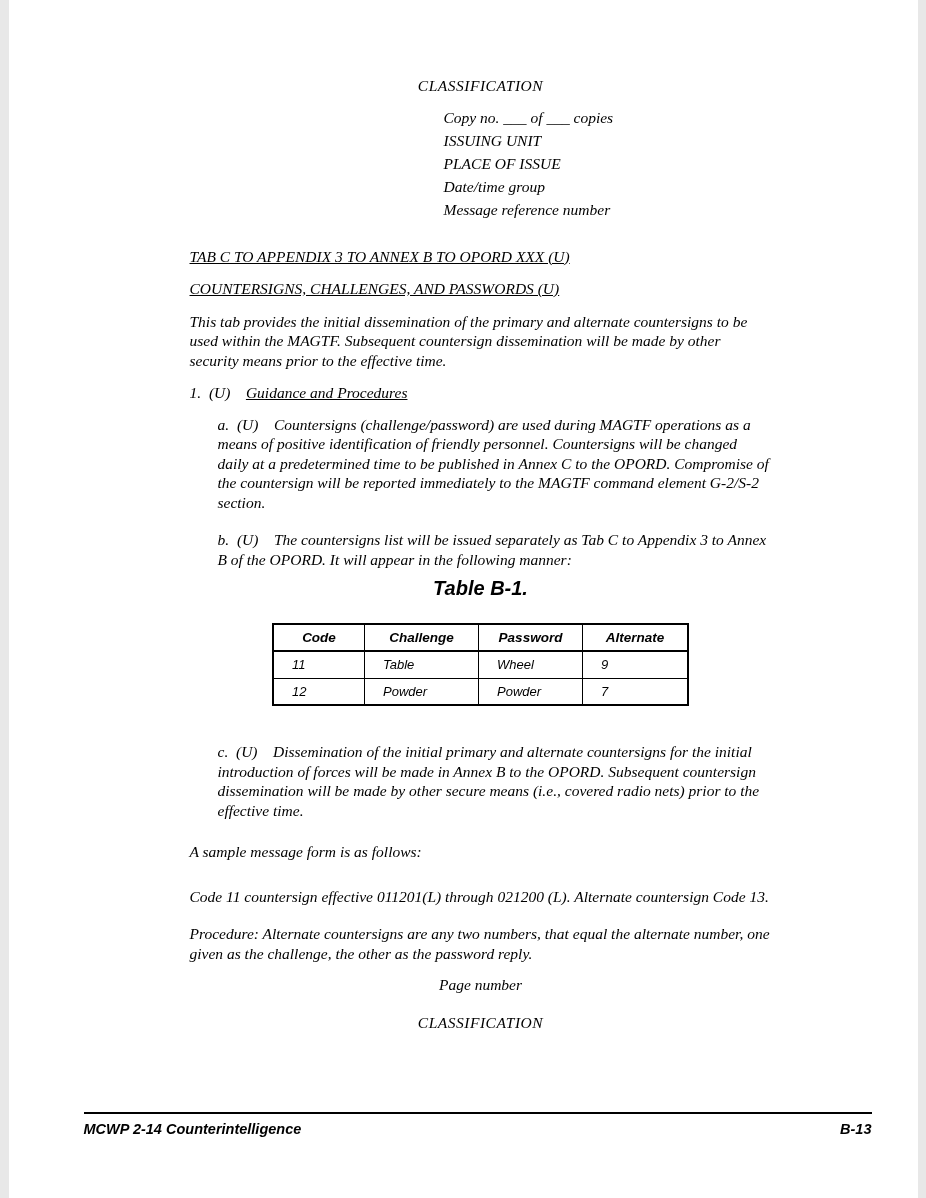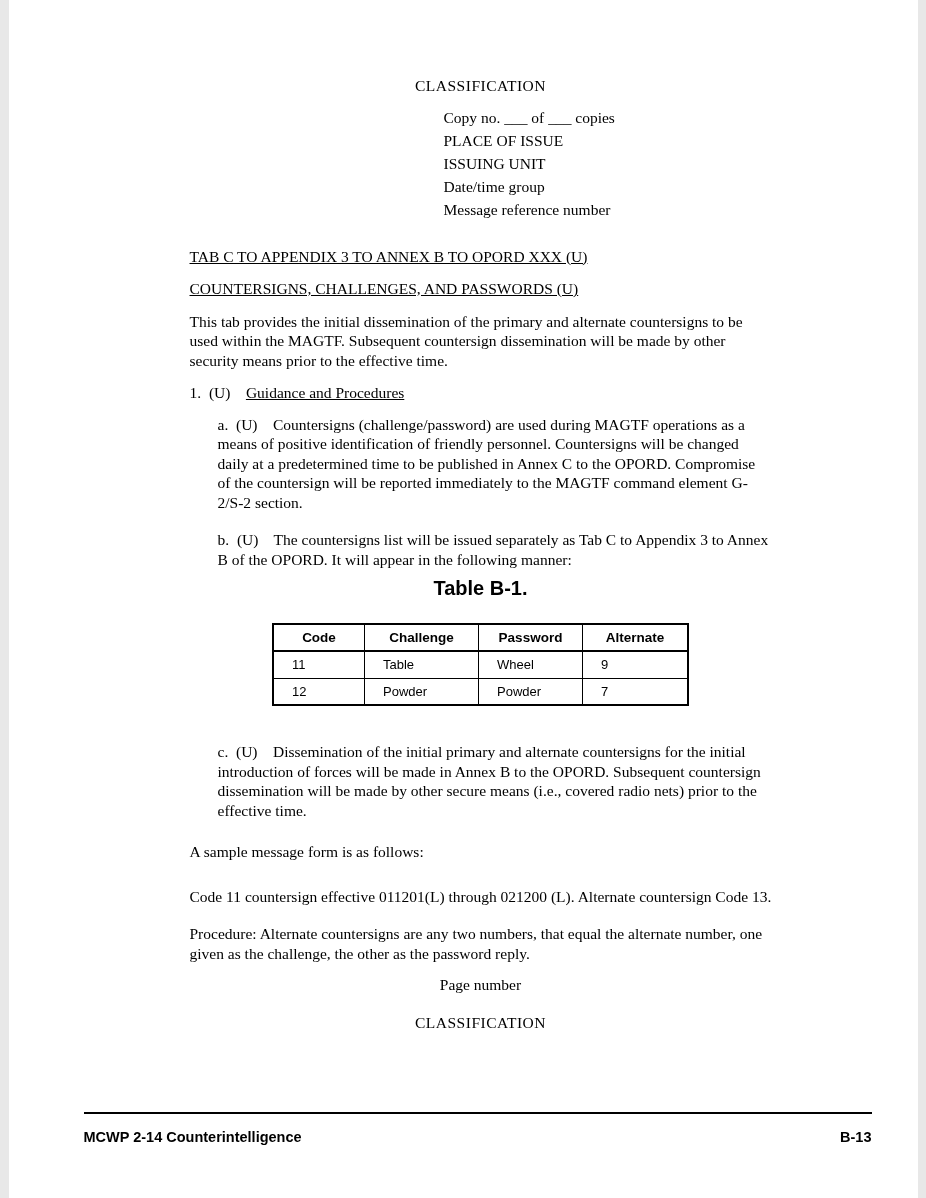--- a/index.html
+++ b/index.html
@@ -5,20 +5,21 @@
   html, body { margin: 0; padding: 0; background: #e8e8e8; }
   .page {
     position: relative;
     width: 909px;
     height: 1198px;
     background: #ffffff;
     font-family: "Liberation Serif", serif;
     color: #000000;
     overflow: hidden;
     margin: 0 auto;
+    font-style: italic;
   }
   .content {
     position: absolute;
     left: 181px;
     top: 0;
     width: 582px;
     padding-top: 76px;
     font-size: 15.5px;
     line-height: 19.5px;
   }
@@ -96,41 +97,41 @@
     text-align: center;
     margin-top: 18px;
     letter-spacing: 0.5px;
   }
   .footer {
     position: absolute;
     left: 75px;
     right: 46px;
     top: 1112px;
     border-top: 2px solid #000;
-    padding-top: 15px;
+    padding-top: 7px;
     display: flex;
     justify-content: space-between;
     align-items: baseline;
     font-family: "Liberation Sans", sans-serif;
     font-weight: bold;
     font-size: 14.5px;
   }
 </style>
 </head>
 <body>
 
 <div class="page">
   <div class="content">
 
     <div class="classification-top">CLASSIFICATION</div>
 
     <div class="msg-header">
       <div>Copy no. ___ of ___ copies</div>
+      <div>ISSUING UNIT</div>
       <div>PLACE OF ISSUE</div>
-      <div>ISSUING UNIT</div>
       <div>Date/time group</div>
       <div>Message reference number</div>
     </div>
 
     <p class="heading tab-heading">TAB C TO APPENDIX 3 TO ANNEX B TO OPORD XXX (U)</p>
 
     <p class="heading title-heading">COUNTERSIGNS, CHALLENGES, AND PASSWORDS (U)</p>
 
     <p class="para">This tab provides the initial dissemination of the primary and alternate countersigns to be used within the MAGTF. Subsequent countersign dissemination will be made by other security means prior to the effective time.</p>
 

